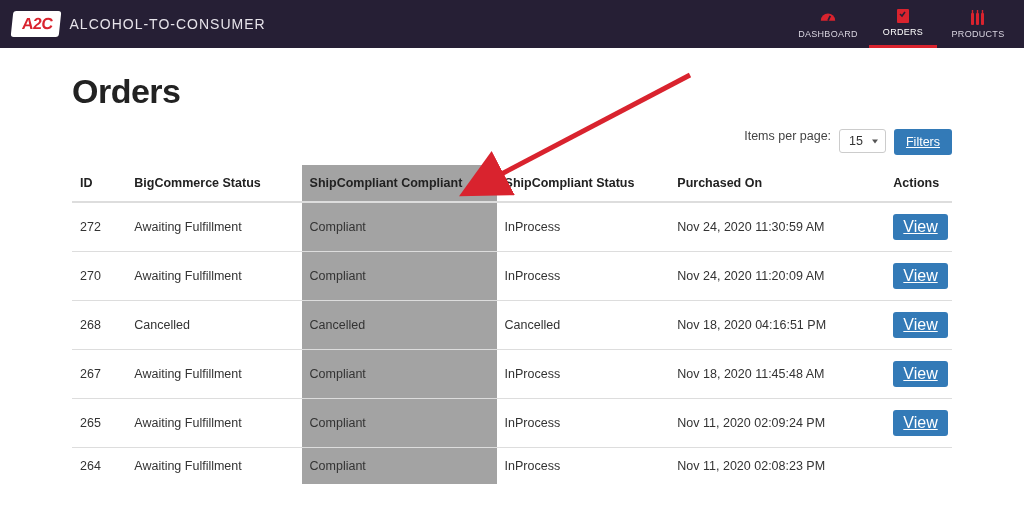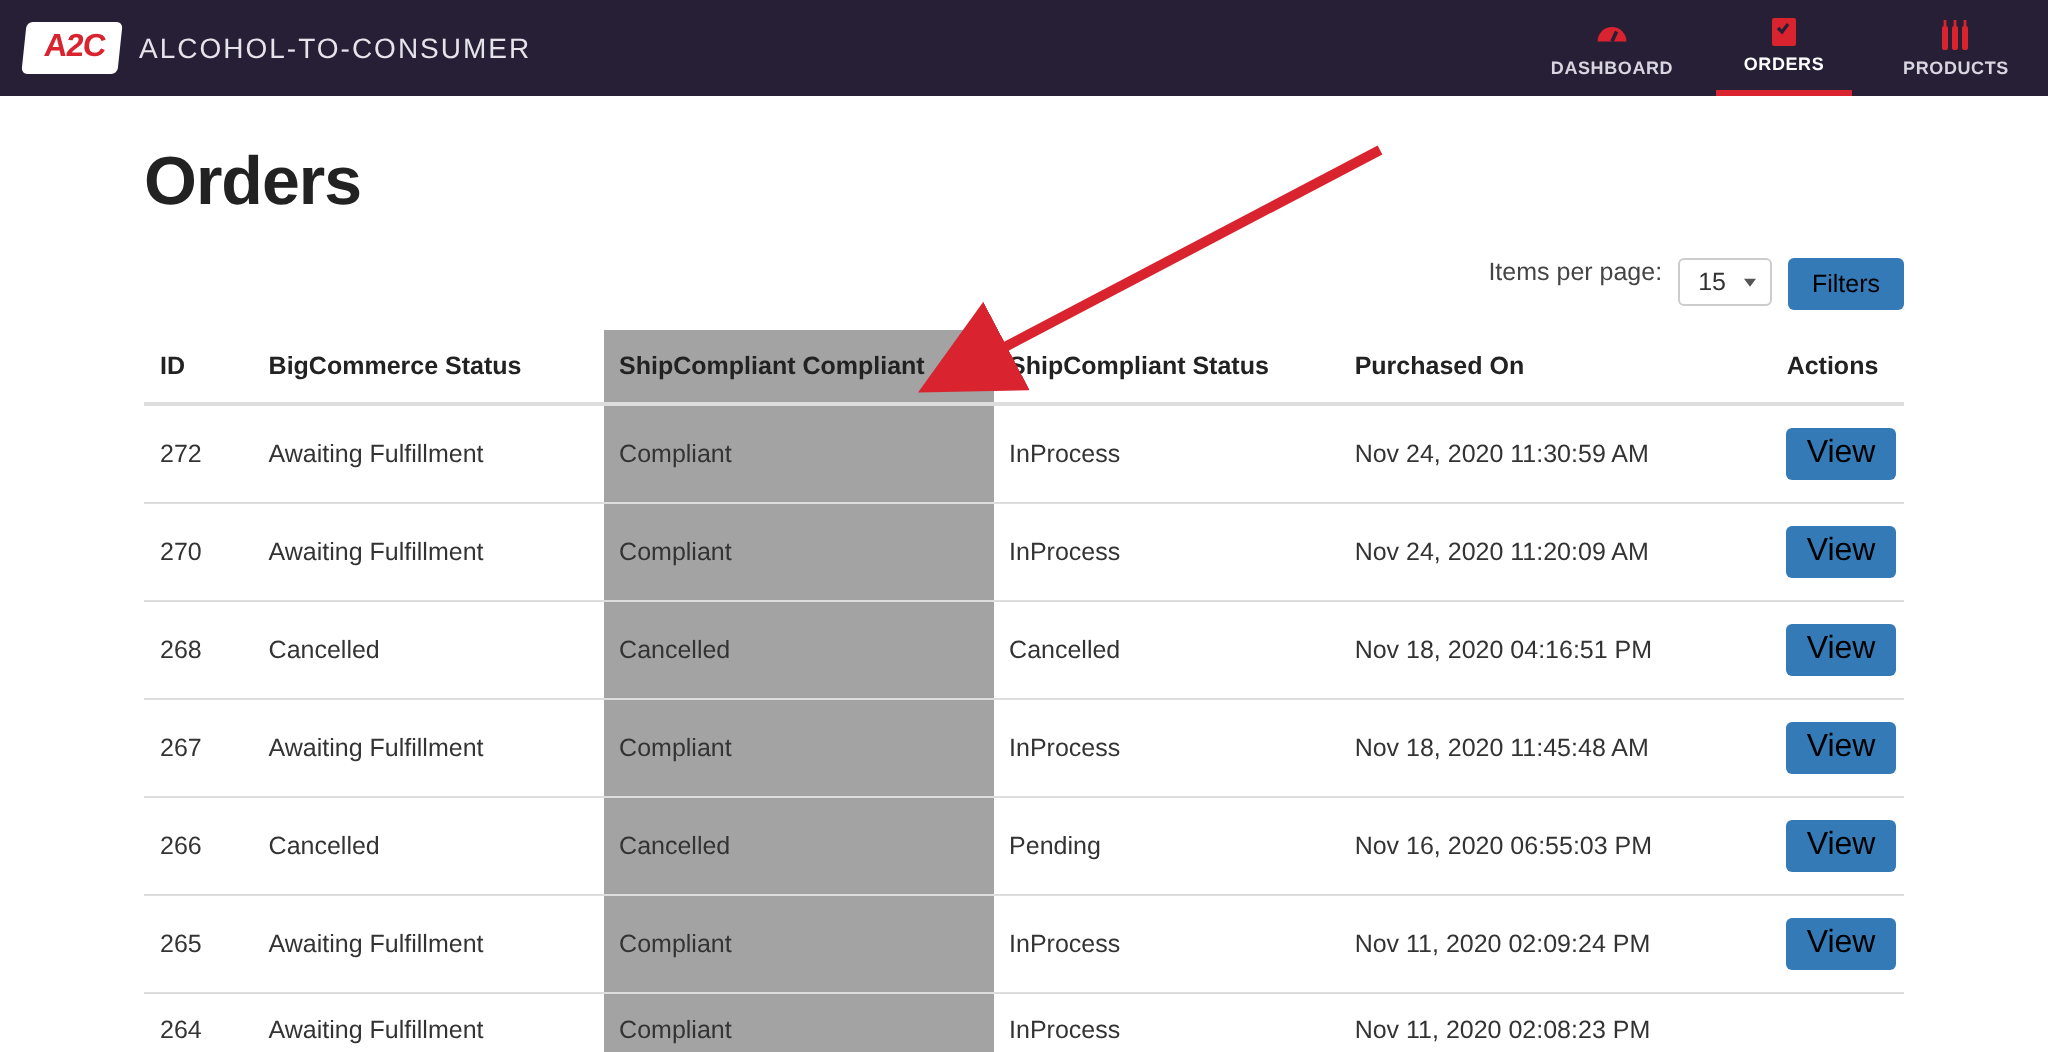--- a/index.html
+++ b/index.html
@@ -34,22 +34,21 @@
     border-radius: 3px;
     letter-spacing: -0.5px;
   }
   .brand-text {
     color: #e6e3ea;
     font-size: 14px;
     letter-spacing: 1px;
   }
   .nav-right {
     display: flex;
-    gap: 18px;
-    font-weight: bold;
+    gap: 7px;
   }
   .nav-item {
     display: flex;
     flex-direction: column;
     align-items: center;
     justify-content: center;
     width: 68px;
     height: 48px;
     cursor: pointer;
   }
@@ -107,26 +106,27 @@
     position: absolute;
     right: 7px;
     top: 50%;
     transform: translateY(-40%);
     border-left: 3px solid transparent;
     border-right: 3px solid transparent;
     border-top: 4px solid #555;
   }
   .btn {
     background: #337ab7;
-    color: #000000;
+    color: #ffffff;
     border: none;
     padding: 6px 12px;
     font-size: 12.5px;
     border-radius: 3px;
     cursor: pointer;
+    text-decoration: underline;
   }
   .btn.small { padding: 4px 10px; font-size: 16px; }
 
   table.orders {
     width: 100%;
     border-collapse: collapse;
     table-layout: fixed;
   }
   table.orders th, table.orders td {
     text-align: left;
@@ -256,28 +256,20 @@
         </tr>
         <tr>
           <td>267</td>
           <td>Awaiting Fulfillment</td>
           <td class="hl">Compliant</td>
           <td>InProcess</td>
           <td>Nov 18, 2020 11:45:48 AM</td>
           <td><button class="btn small">View</button></td>
         </tr>
         <tr>
-          <td>266</td>
-          <td>Cancelled</td>
-          <td class="hl">Cancelled</td>
-          <td>Pending</td>
-          <td>Nov 16, 2020 06:55:03 PM</td>
-          <td><button class="btn small">View</button></td>
-        </tr>
-        <tr>
           <td>265</td>
           <td>Awaiting Fulfillment</td>
           <td class="hl">Compliant</td>
           <td>InProcess</td>
           <td>Nov 11, 2020 02:09:24 PM</td>
           <td><button class="btn small">View</button></td>
         </tr>
         <tr>
           <td>264</td>
           <td>Awaiting Fulfillment</td>

